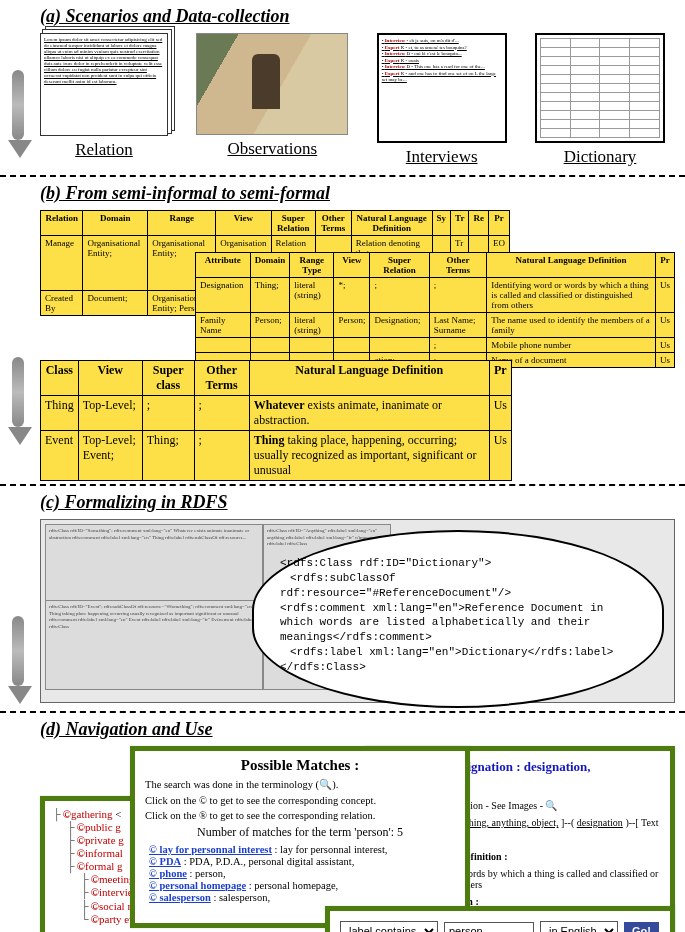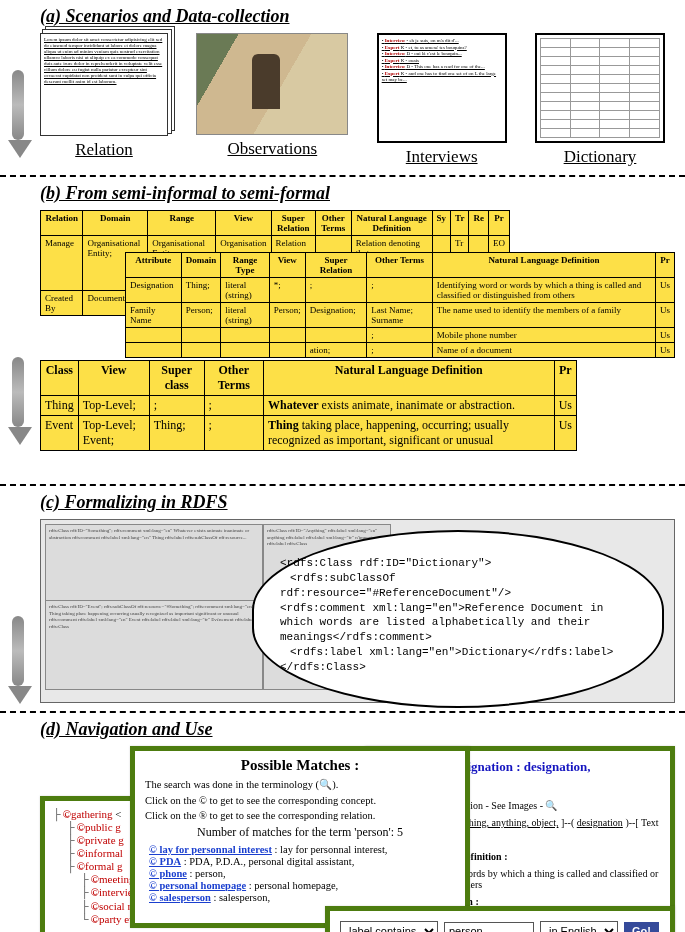--- a/index.html
+++ b/index.html
@@ -330,21 +330,21 @@
             <td>;</td>
             <td>;</td>
             <td></td>
             <td></td>
             <td></td>
             <td></td>
           </tr>
         </tbody>
     </table>
 
-    <table class="data" id="tbl2" style="right:0; top:42px; width:550px; z-index:2;">
+    <table class="data" id="tbl2" style="right:0; top:42px; width:480px; z-index:2;">
       <thead>
           <tr id="t2h">
             <th>Attribute</th>
             <th>Domain</th>
             <th>Range Type</th>
             <th>View</th>
             <th>Super Relation</th>
             <th>Other Terms</th>
             <th>Natural Language Definition</th>
             <th>Pr</th>
@@ -387,21 +387,21 @@
             <td></td>
             <td></td>
             <td>ation;</td>
             <td>;</td>
             <td>Name of a document</td>
             <td>Us</td>
           </tr>
         </tbody>
     </table>
 
-    <table class="data" id="tbl3" style="left:0; top:150px; width:537px; font-size:12px; z-index:3;">
+    <table class="data" id="tbl3" style="left:0; top:150px; width:472px; font-size:12px; z-index:3;">
       <thead>
           <tr id="t3h">
             <th>Class</th>
             <th>View</th>
             <th>Super class</th>
             <th>Other Terms</th>
             <th>Natural Language Definition</th>
             <th>Pr</th>
           </tr>
         </thead>

